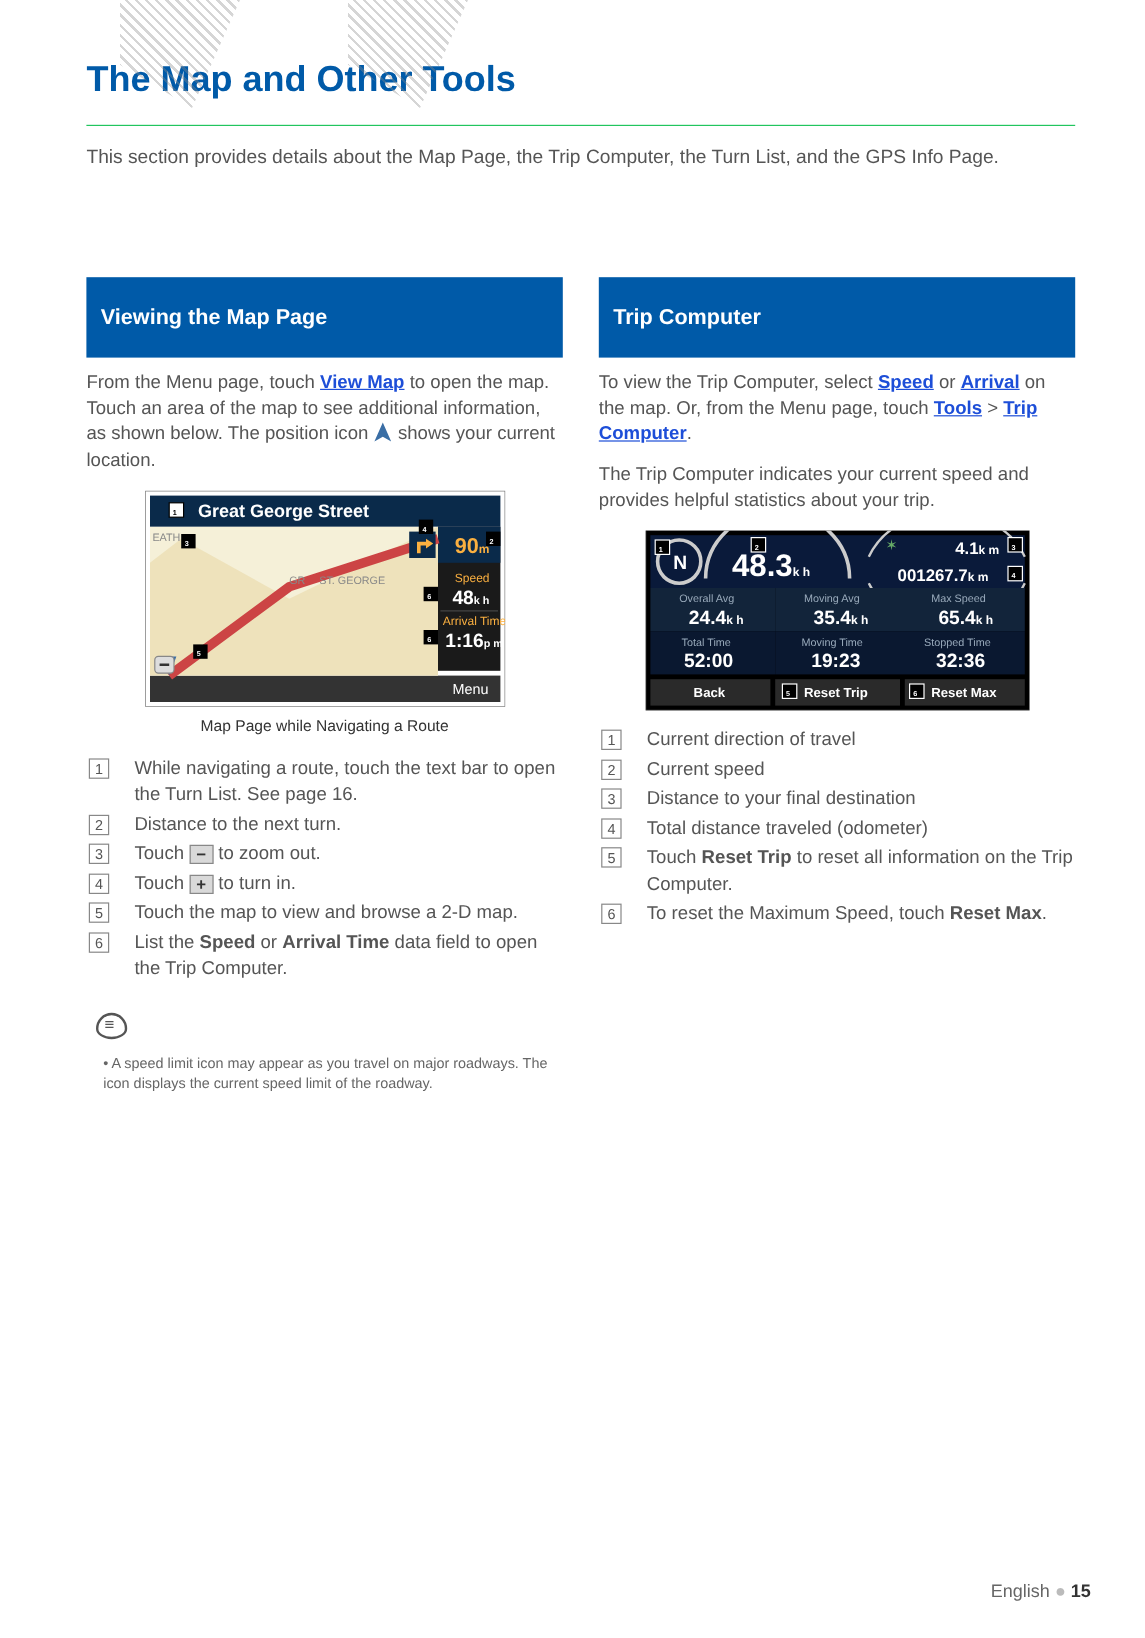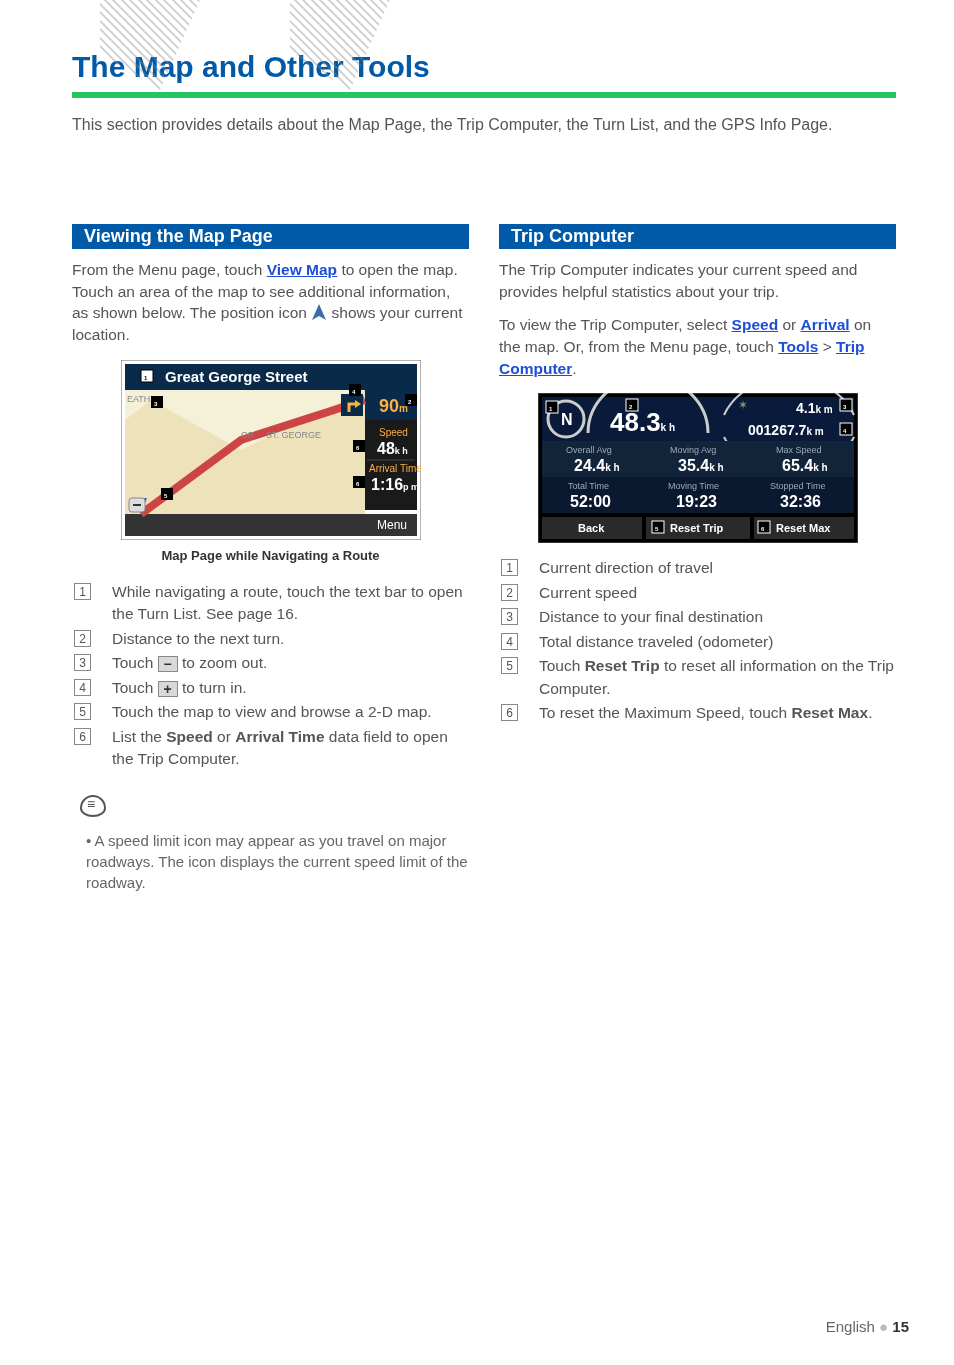--- a/index.html
+++ b/index.html
@@ -9,60 +9,60 @@
     background: #ffffff;
     font-family: "Myriad Pro", "Segoe UI", Arial, sans-serif;
     color: #4a4a4a;
     position: relative;
     padding: 50px 58px 40px 58px;
   }
   .page-title {
     font-size: 30px;
     font-weight: 700;
     color: #005aa8;
-    border-bottom: 6px solid #22c55e;
-    padding-bottom: 8px;
+    border-bottom: 1px solid #22c55e;
+    padding-bottom: 20px;
     margin-bottom: 18px;
     margin-left: 14px;
   }
   .intro {
     font-size: 16px;
     color: #555;
     margin-left: 14px;
     margin-bottom: 90px;
   }
   .columns {
     display: flex;
     gap: 30px;
     margin-left: 14px;
   }
   .col { flex: 1; }
   .section-header {
     background: #005aa8;
     color: #fff;
     font-size: 18px;
     font-weight: 700;
-    padding: 2px 12px;
+    padding: 23px 12px;
     margin-bottom: 10px;
   }
   .body-text {
     font-size: 15.5px;
     line-height: 1.4;
     color: #555;
     margin-bottom: 12px;
   }
   .body-text b { font-weight: 700; color: #1d4ed8; text-decoration: underline; }
   .screenshot {
     display: block;
     margin: 14px auto 8px auto;
   }
   .caption {
     text-align: center;
     font-size: 13px;
-    font-weight: 700;
+    font-weight: 400;
     color: #333;
     margin-bottom: 18px;
   }
   .num-list { list-style: none; padding-left: 30px; }
   .num-list li {
     font-size: 15.5px;
     line-height: 1.45;
     color: #555;
     margin-bottom: 2px;
     position: relative;
@@ -88,21 +88,21 @@
     border: 1px solid #888;
     vertical-align: middle;
     text-align: center;
     line-height: 14px;
     font-size: 14px;
     font-weight: 700;
     color: #333;
   }
   .pos-icon-svg { vertical-align: -3px; }
   .note-block {
-    font-size: 15px;
+    font-size: 12px;
     color: #666;
     line-height: 1.4;
     margin-top: 24px;
     padding-left: 8px;
   }
   .note-bullet { margin-top: 6px; padding-left: 6px; }
   .note-icon {
     display: inline-block;
     width: 26px;
     height: 22px;
@@ -242,25 +242,25 @@
 
     <div class="note-block">
       <span class="note-icon"></span>
       <div class="note-bullet">• <span>A speed limit icon may appear as you travel on major roadways. The icon displays the current speed limit of the roadway.</span></div>
     </div>
   </div>
 
   <div class="col">
     <div class="section-header">Trip Computer</div>
 
-    <p class="body-text">The Trip Computer indicates your current speed and provides helpful statistics about your trip.</p>
-
     <p class="body-text">
       <span>To view the Trip Computer, select </span><b>Speed</b><span> or </span><b>Arrival</b><span> on the map. Or, from the Menu page, touch </span><b>Tools</b><span> &gt; </span><b>Trip Computer</b><span>.</span>
     </p>
+
+    <p class="body-text">The Trip Computer indicates your current speed and provides helpful statistics about your trip.</p>
 
     <svg class="screenshot" width="320" height="150" viewBox="0 0 320 150">
       <rect x="0" y="0" width="320" height="150" fill="#000" stroke="#666"></rect>
 
       <rect x="4" y="4" width="312" height="44" fill="#0a1a3a"></rect>
       <circle cx="28" cy="26" r="18" fill="none" stroke="#ccc" stroke-width="3"></circle>
       <text x="23" y="32" class="tc-valw">N</text>
       <path d="M50,40 A60,56 0 0 1 170,40" fill="none" stroke="#ccc" stroke-width="3"></path>
       <text x="72" y="38" class="tc-big"><tspan>48.3</tspan><tspan class="tc-unit">k h</tspan></text>
       <path d="M186,22 A70,60 0 0 1 316,22" fill="none" stroke="#ccc" stroke-width="2"></path>

